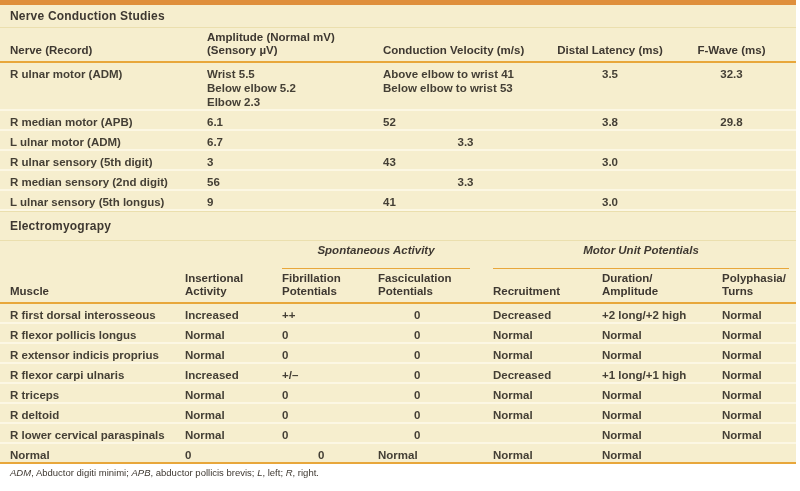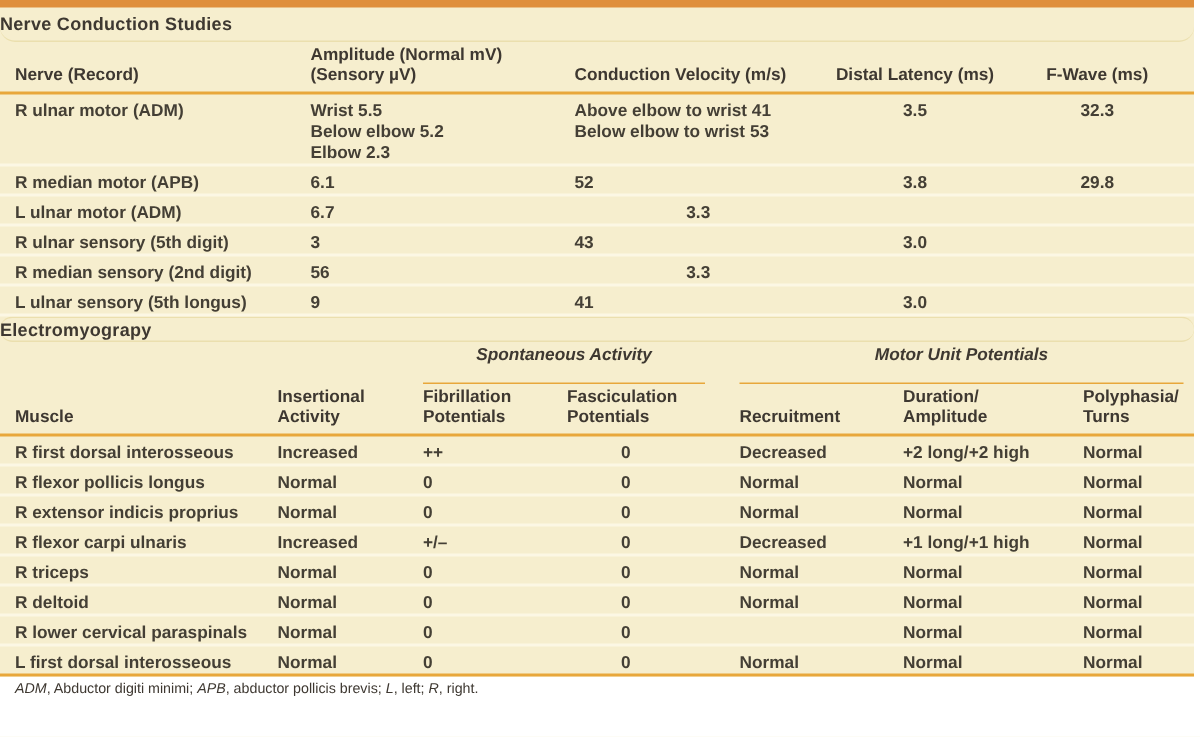--- a/index.html
+++ b/index.html
@@ -6,25 +6,25 @@
   html, body { margin: 0; padding: 0; background: #ffffff; }
   .page {
     width: 800px; height: 491px; overflow: hidden; position: relative;
     background: #ffffff;
     font-family: "Liberation Sans", sans-serif;
     color: #443f35;
   }
   .tbl { width: 796px; background: #F6EECE; border-bottom: 2px solid #E8A73B; }
   .topbar { height: 5px; background: #DF8F3C; }
   .sec {
-    display: flex; align-items: center; height: 23px; 
+    display: flex; align-items: center; height: 23px; padding-left: 10px;
     border-bottom: 1px solid #EBDFAE;
-    font-weight: 700; font-size: 12px; color: #3E3831; letter-spacing: .2px; border-radius: 10px;
-  }
-  .sec.emg { height: 17px; border-top: 1px solid #EBDFAE; }
+    font-weight: 700; font-size: 12px; color: #3E3831; letter-spacing: .2px;
+  }
+  .sec.emg { height: 30px; border-top: 1px solid #EBDFAE; }
   .g1 {
     display: grid; grid-template-columns: 197px 176px 165px 124px 1fr;
     padding-left: 10px; padding-right: 5px;
   }
   .g2 {
     display: grid; grid-template-columns: 175px 97px 96px 115px 109px 120px 1fr;
     padding-left: 10px; padding-right: 5px;
   }
   .hdr {
     align-items: end; padding-top: 3px; padding-bottom: 4px;
@@ -195,21 +195,20 @@
     <div class="g2 row">
       <span class="c">R lower cervical paraspinals</span>
       <span class="c">Normal</span>
       <span class="c">0</span>
       <span class="c ind">0</span>
       <span class="c"></span>
       <span class="c">Normal</span>
       <span class="c">Normal</span>
     </div>
     <div class="g2 row last">
-      <span class="c">L first dorsal interosseous</span>
       <span class="c">Normal</span>
       <span class="c">0</span>
       <span class="c ind">0</span>
       <span class="c">Normal</span>
       <span class="c">Normal</span>
       <span class="c">Normal</span>
     </div>
   </div>
 
   <div class="foot">

